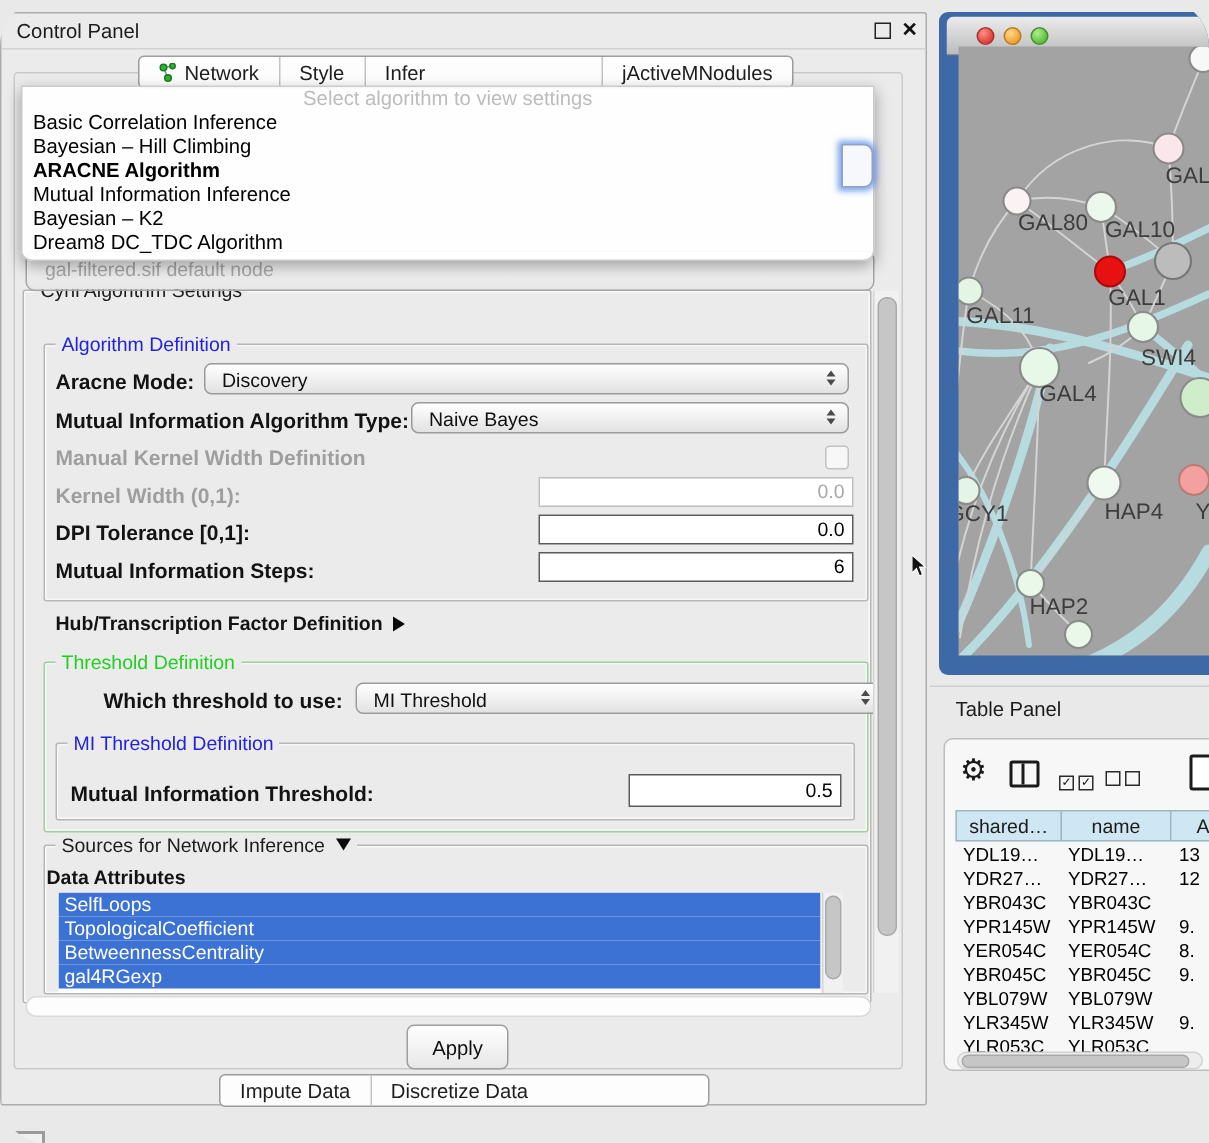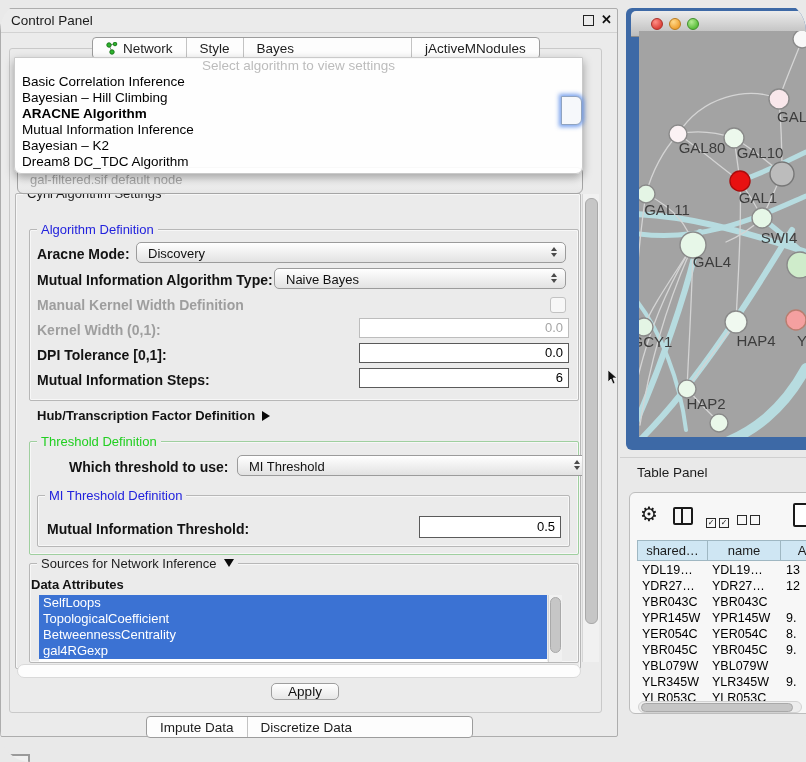--- a/index.html
+++ b/index.html
@@ -57,21 +57,21 @@
   .cbox{position:absolute;width:14px;height:14px;border:1px solid #c2c2c2;border-radius:3px;background:#f7f7f7;}
   .tri-r{display:inline-block;width:0;height:0;border-left:8px solid #0a0a0a;
       border-top:5.5px solid transparent;border-bottom:5.5px solid transparent;margin-left:7px;vertical-align:-1px;}
   .tri-d{display:inline-block;width:0;height:0;border-top:8px solid #0a0a0a;
       border-left:5.5px solid transparent;border-right:5.5px solid transparent;margin-left:7px;vertical-align:1px;}
   .attr-list{position:absolute;left:38px;top:586px;width:508px;height:67px;overflow:hidden;background:#fff;}
   .attr-item{height:16px;line-height:16px;padding-left:4px;font-size:13px;color:#fff;background:#3b72d3;}
   .vsb{position:absolute;background:#f1f1f1;border-left:1px solid #d6d6d6;}
   .vsb-thumb{position:absolute;background:#c6c6c6;border:1px solid #a9a9a9;border-radius:6px;}
   .hsb-track{position:absolute;background:#fdfdfd;border:1px solid #d9d9d9;border-radius:7px;}
-  .btn{position:absolute;height:17px;border:1px solid #9e9e9e;border-radius:5px;
+  .btn{position:absolute;height:30px;border:1px solid #9e9e9e;border-radius:5px;
       background:linear-gradient(#ffffff,#e7e7e7);font-size:13.5px;color:#111;
       display:flex;align-items:center;justify-content:center;box-sizing:border-box;}
   
   .netwin{position:absolute;left:626px;top:8px;width:180px;height:442px;background:#3d69a6;border-radius:6px 0 0 6px;}
   .net-titlebar{position:absolute;left:5px;top:3px;width:175px;height:25px;border-radius:5px 0 0 0;
       background:linear-gradient(#ececec,#bcbcbc);border-bottom:1px solid #8c8c8c;}
   .tl{position:absolute;top:7px;width:12px;height:12px;border-radius:50%;box-sizing:border-box;}
   .tl.red{background:radial-gradient(circle at 35% 30%,#ff8f86,#dd423a 70%);border:1px solid #ab2f28;}
   .tl.ylw{background:radial-gradient(circle at 35% 30%,#ffd98a,#f0a233 70%);border:1px solid #b87b1e;}
   .tl.grn{background:radial-gradient(circle at 35% 30%,#b4eb93,#5cbf3d 70%);border:1px solid #3f8f2a;}
@@ -118,21 +118,21 @@
               <circle cx="9" cy="2" r="1.8" fill="#2db52d" stroke="#1c7a1c"></circle>
               <circle cx="6" cy="10" r="2.2" fill="#2db52d" stroke="#1c7a1c"></circle>
             </svg>
           </span>
           <span>Network</span>
         </div>
         <div class="seg">
           <span>Style</span>
         </div>
         <div class="seg">
-          <span>Bayes</span>
+          <span>Infer</span>
         </div>
         <div class="seg sel">
           <span>Cyni Toolbox</span>
         </div>
         <div class="seg">
           <span>jActiveMNodules</span>
         </div>
       </nav>
 
     <div class="bhcombo">

